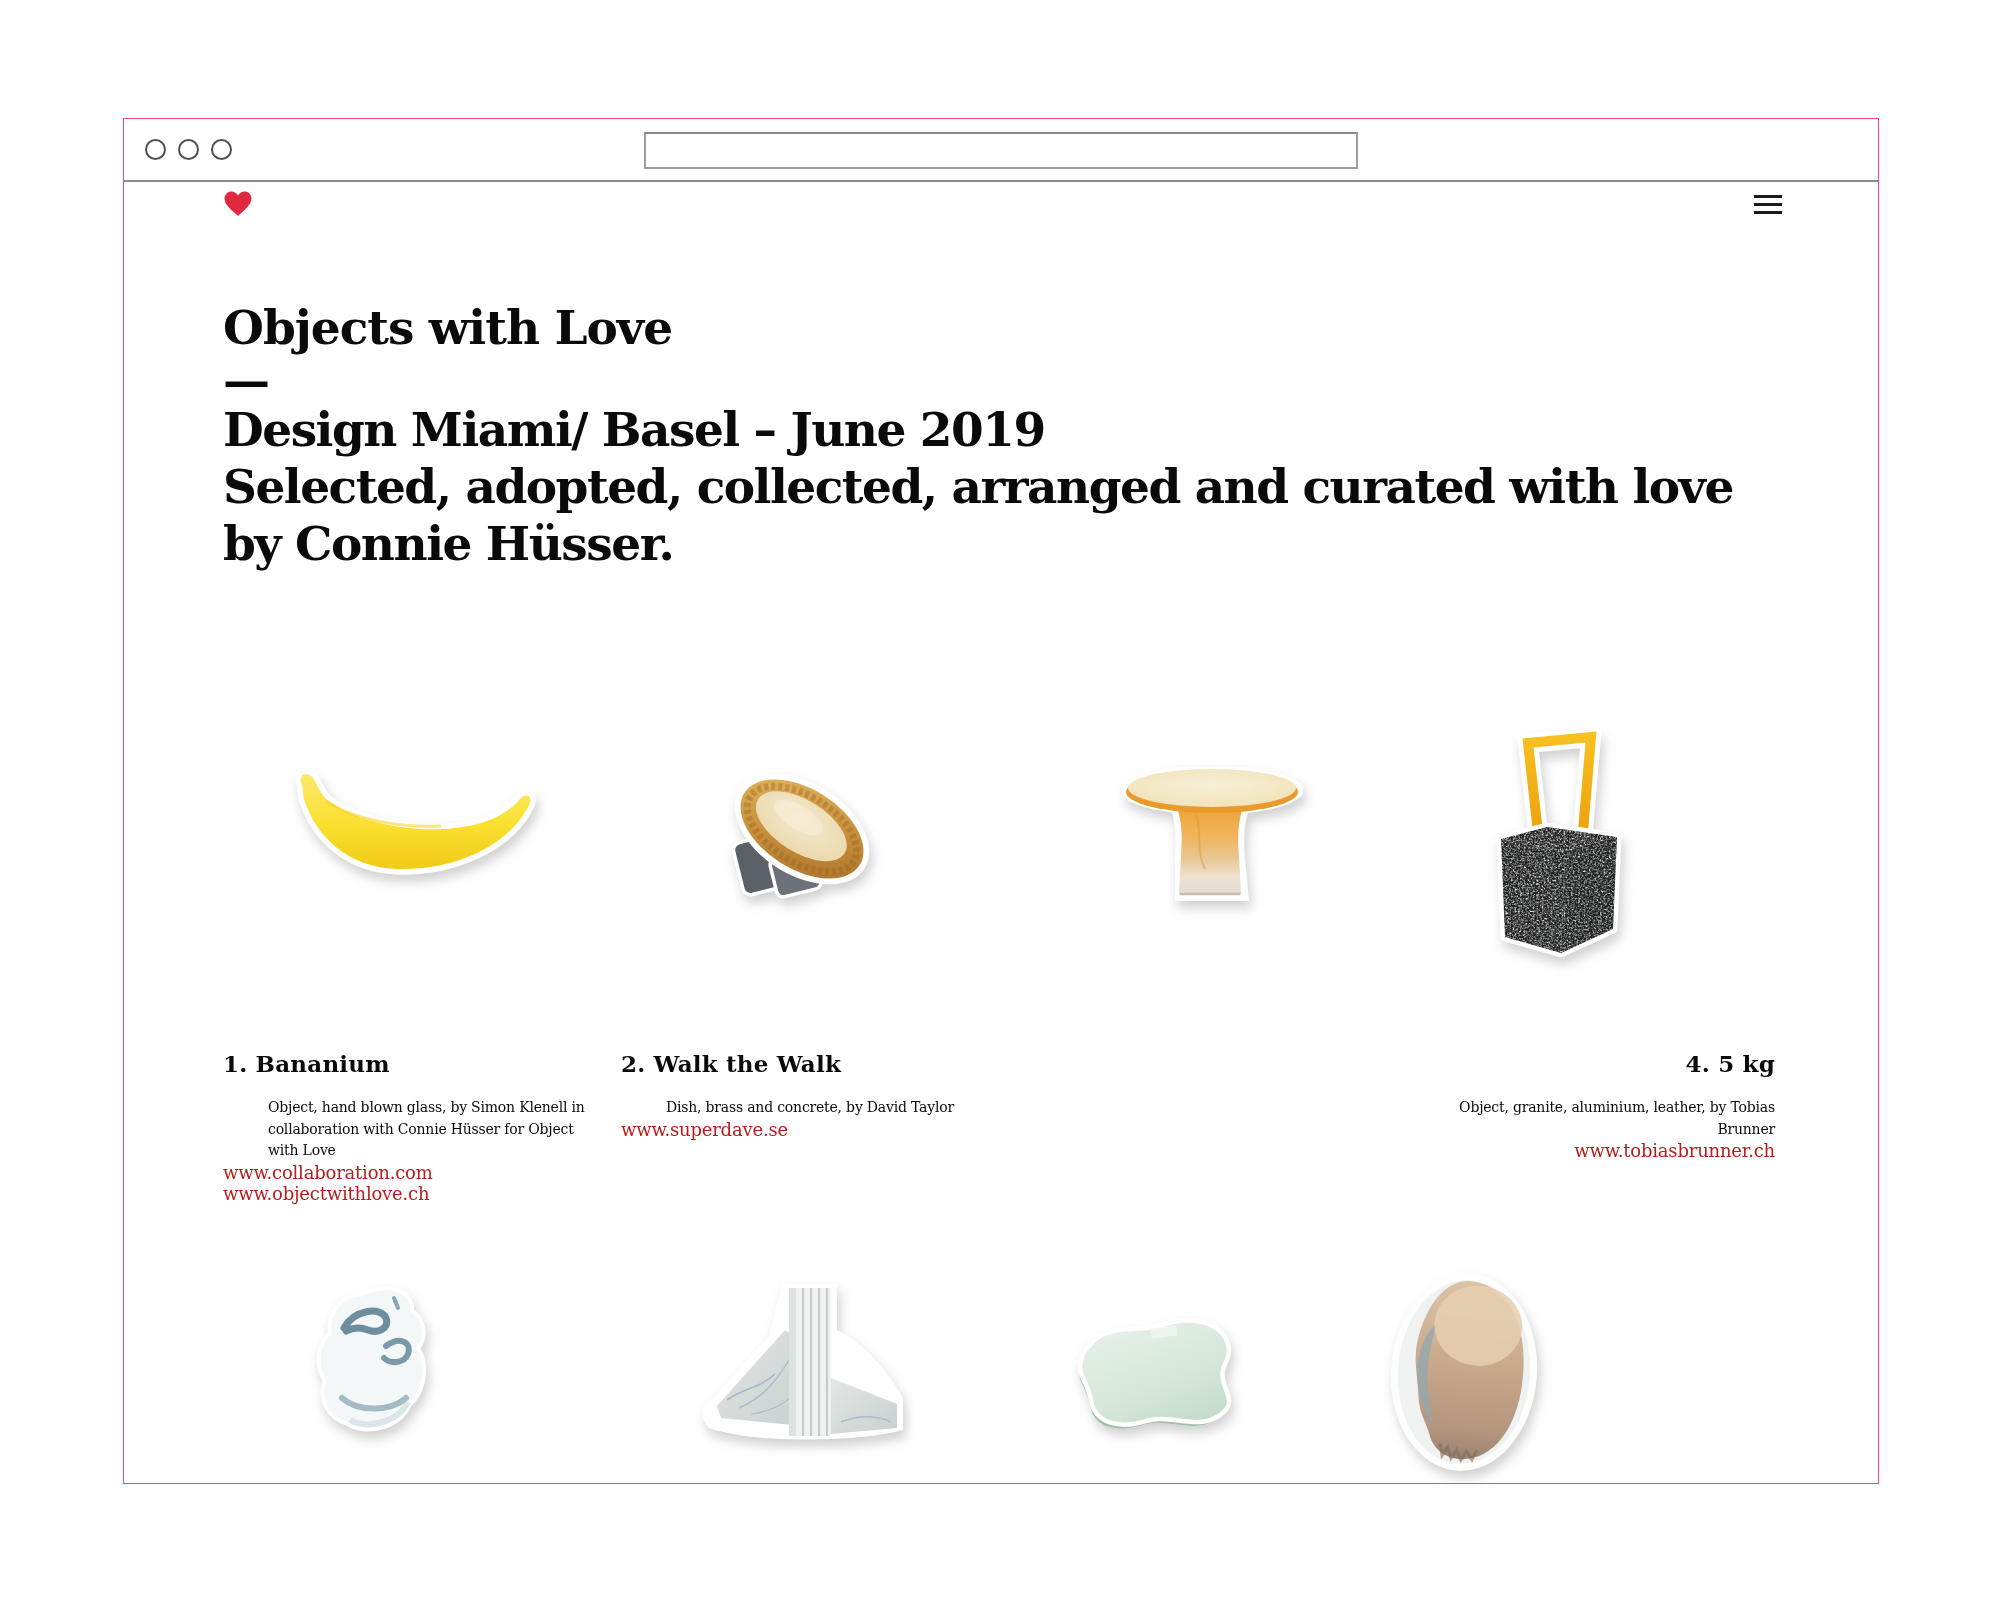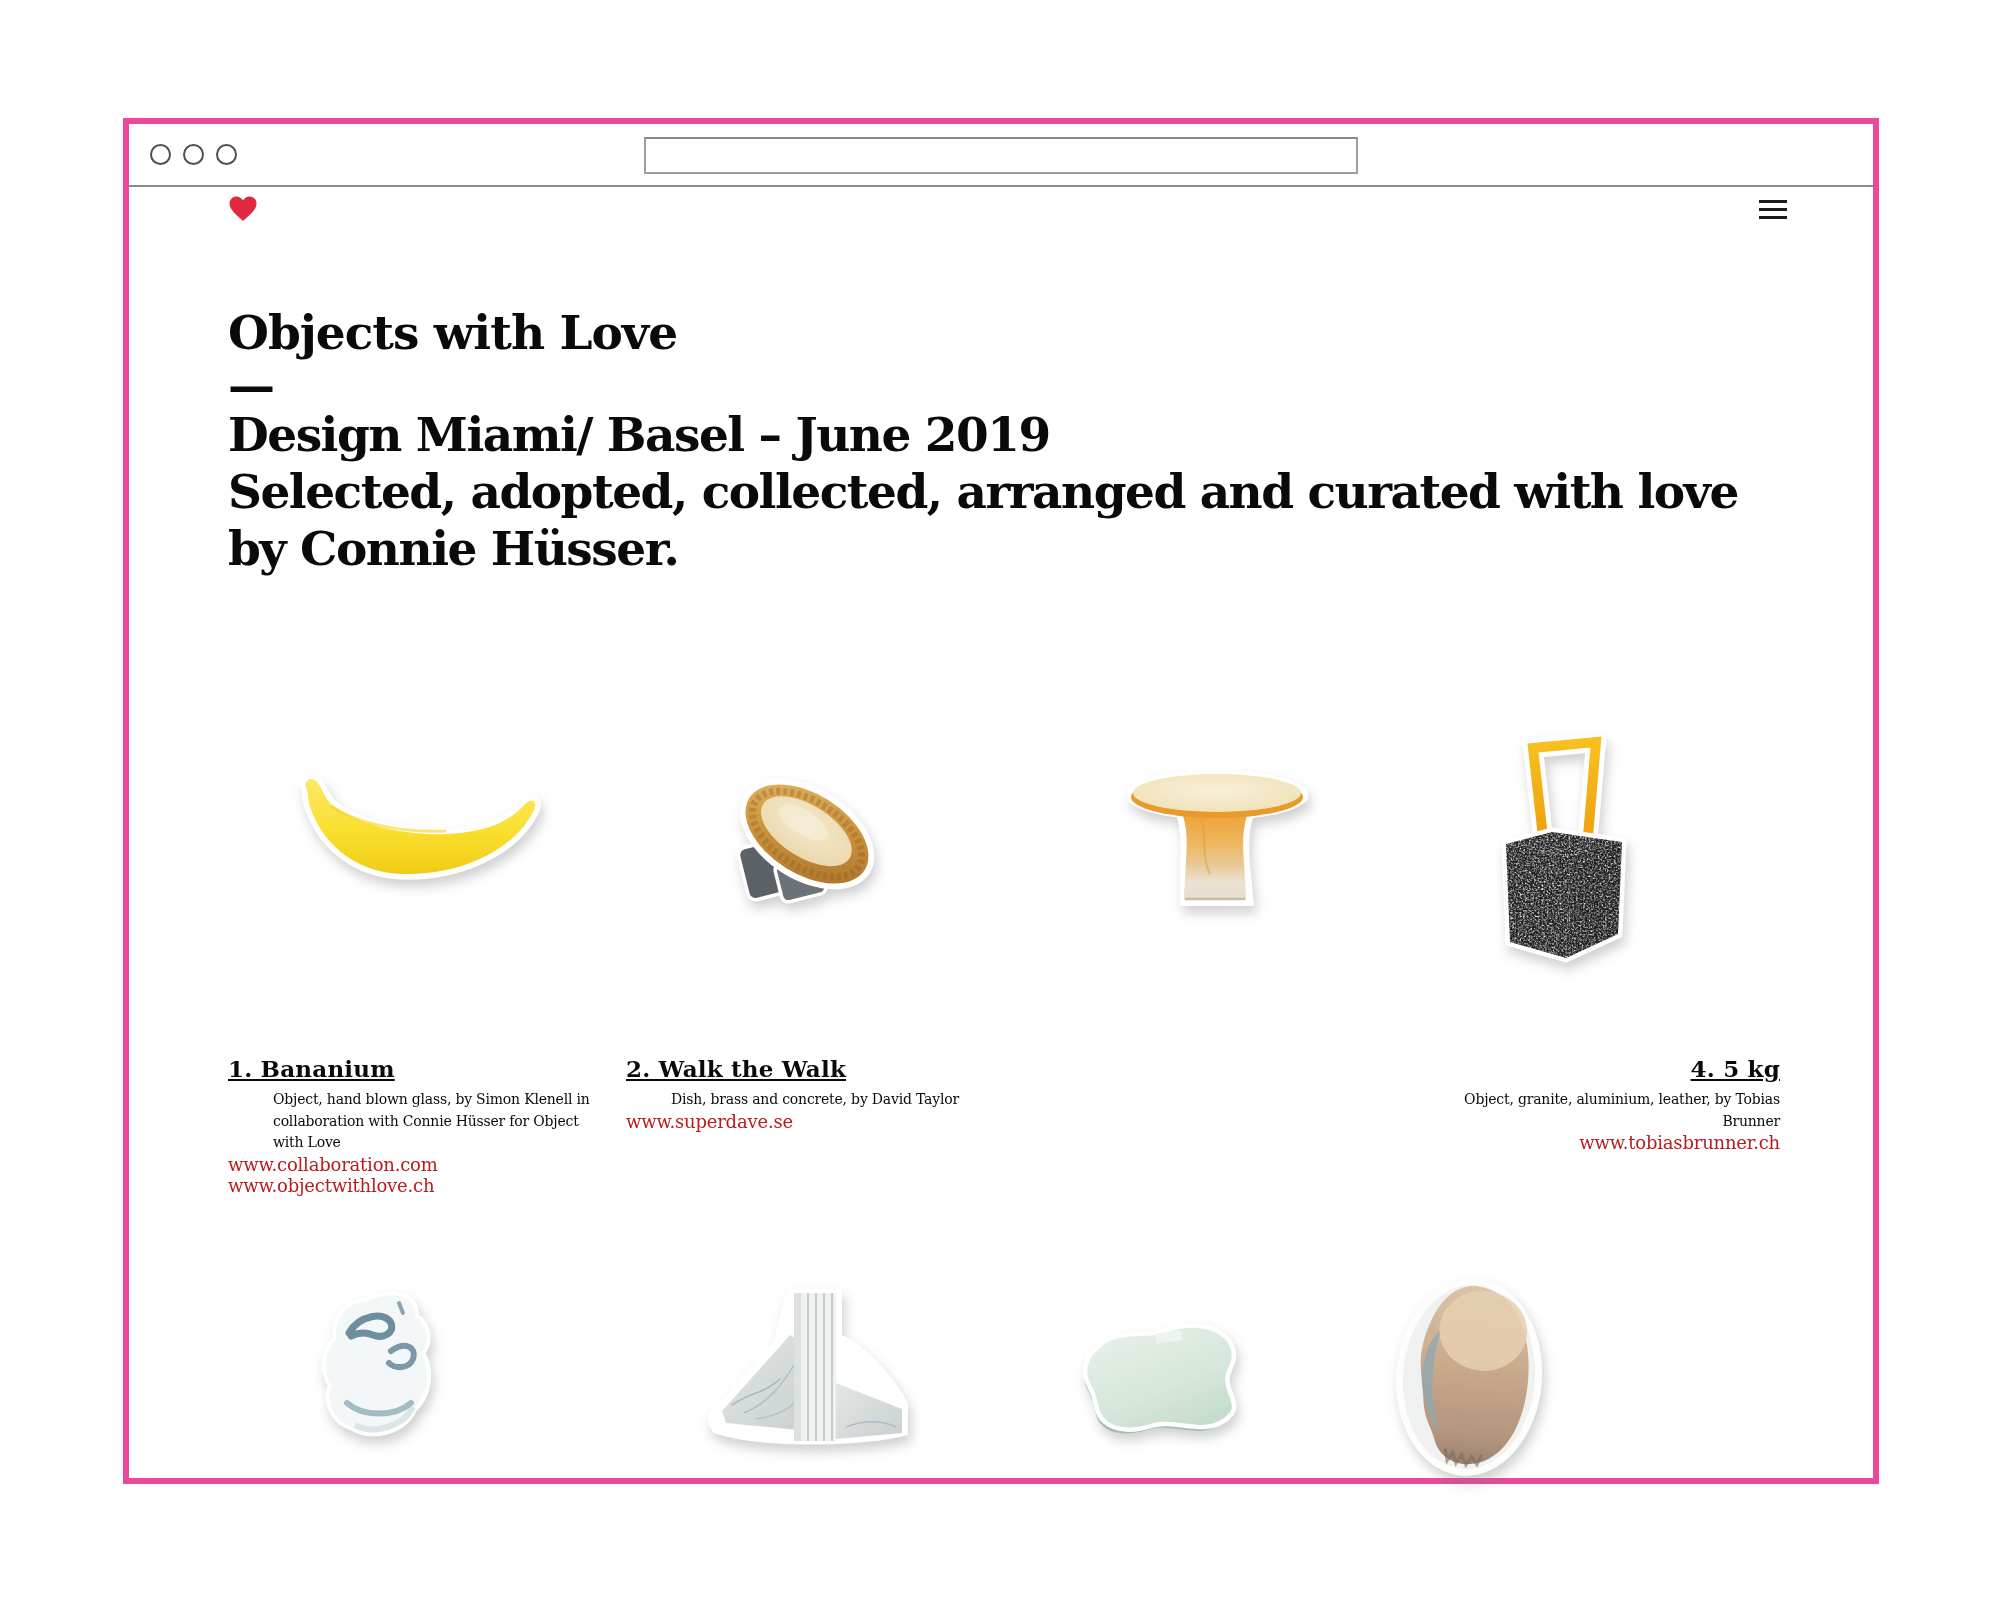--- a/index.html
+++ b/index.html
@@ -1,21 +1,21 @@
 <!DOCTYPE html>
 <html><head>
 <meta charset="utf-8">
 <style>
   * { margin:0; padding:0; box-sizing:border-box; }
   html,body { width:2000px; height:1600px; background:#ffffff; font-family:"DejaVu Serif", serif; color:#0a0a0a; }
   .page { position:relative; width:2000px; height:1600px; background:#fff; }
 
   
   .window { position:absolute; left:123px; top:118px; width:1756px; height:1366px;
-            border:6px solid #ec4899; background:#fff; }
+            border:1px solid #ec4899; background:#fff; }
   .chrome { position:absolute; left:0; top:0; width:100%; height:63px; border-bottom:2px solid #8c8c8c; background:#fff; }
   .win-controls { position:absolute; left:21px; top:20px; display:flex; gap:12px; }
   .circle { width:21px; height:21px; border-radius:50%; border:2px solid #4f4f4f; background:#fff; cursor:pointer; }
   .address-bar { position:absolute; left:50%; transform:translateX(-50%); top:13px; width:714px; height:37px;
                  border:2px solid #9e9e9e; border-top-color:#8a8a8a; background:#fff; font-size:18px; padding:0 10px;
                  font-family:"DejaVu Sans", sans-serif; }
 
   
   .logo { position:absolute; left:100px; top:72px; width:28px; height:26px; cursor:pointer; display:block; }
   .menu-btn { position:absolute; left:1630px; top:76px; width:28px; height:22px; background:none; border:none; cursor:pointer; }
@@ -37,21 +37,21 @@
   .img-table    { left:999px;  top:648px;  width:180px; height:140px; }
   .img-block    { left:1371px; top:612px;  width:142px; height:235px; }
   .img-squiggle { left:190px;  top:1165px; width:125px; height:165px; }
   .img-bookend  { left:567px;  top:1161px; width:220px; height:170px; }
   .img-slab     { left:945px;  top:1180px; width:180px; height:140px; }
   .img-plate    { left:1263px; top:1148px; width:155px; height:210px; }
 
   
   .pcol { position:absolute; top:932px; width:362px; }
   .pcol-1 { left:99px; } .pcol-2 { left:497px; } .pcol-3 { left:893px; } .pcol-4 { left:1289px;text-align:right; }
-  .pcol h3 { font-size:23px; line-height:26px; font-weight:bold; margin-bottom:7px; letter-spacing:0.2px;text-decoration:underline; }
+  .pcol h3 { font-size:23px; line-height:26px; font-weight:bold; margin-bottom:20px; letter-spacing:0.2px; }
   .pcol p  { font-size:14px; line-height:21.5px; letter-spacing:-0.2px;margin-left:45px; }
   .plink   { display:block; font-size:18px; line-height:21.5px; letter-spacing:-0.2px; color:#b91c1c;
              text-decoration:none; cursor:pointer; }
 </style>
 </head>
 <body>
 
 <div class="page">
   <div class="window">
 

